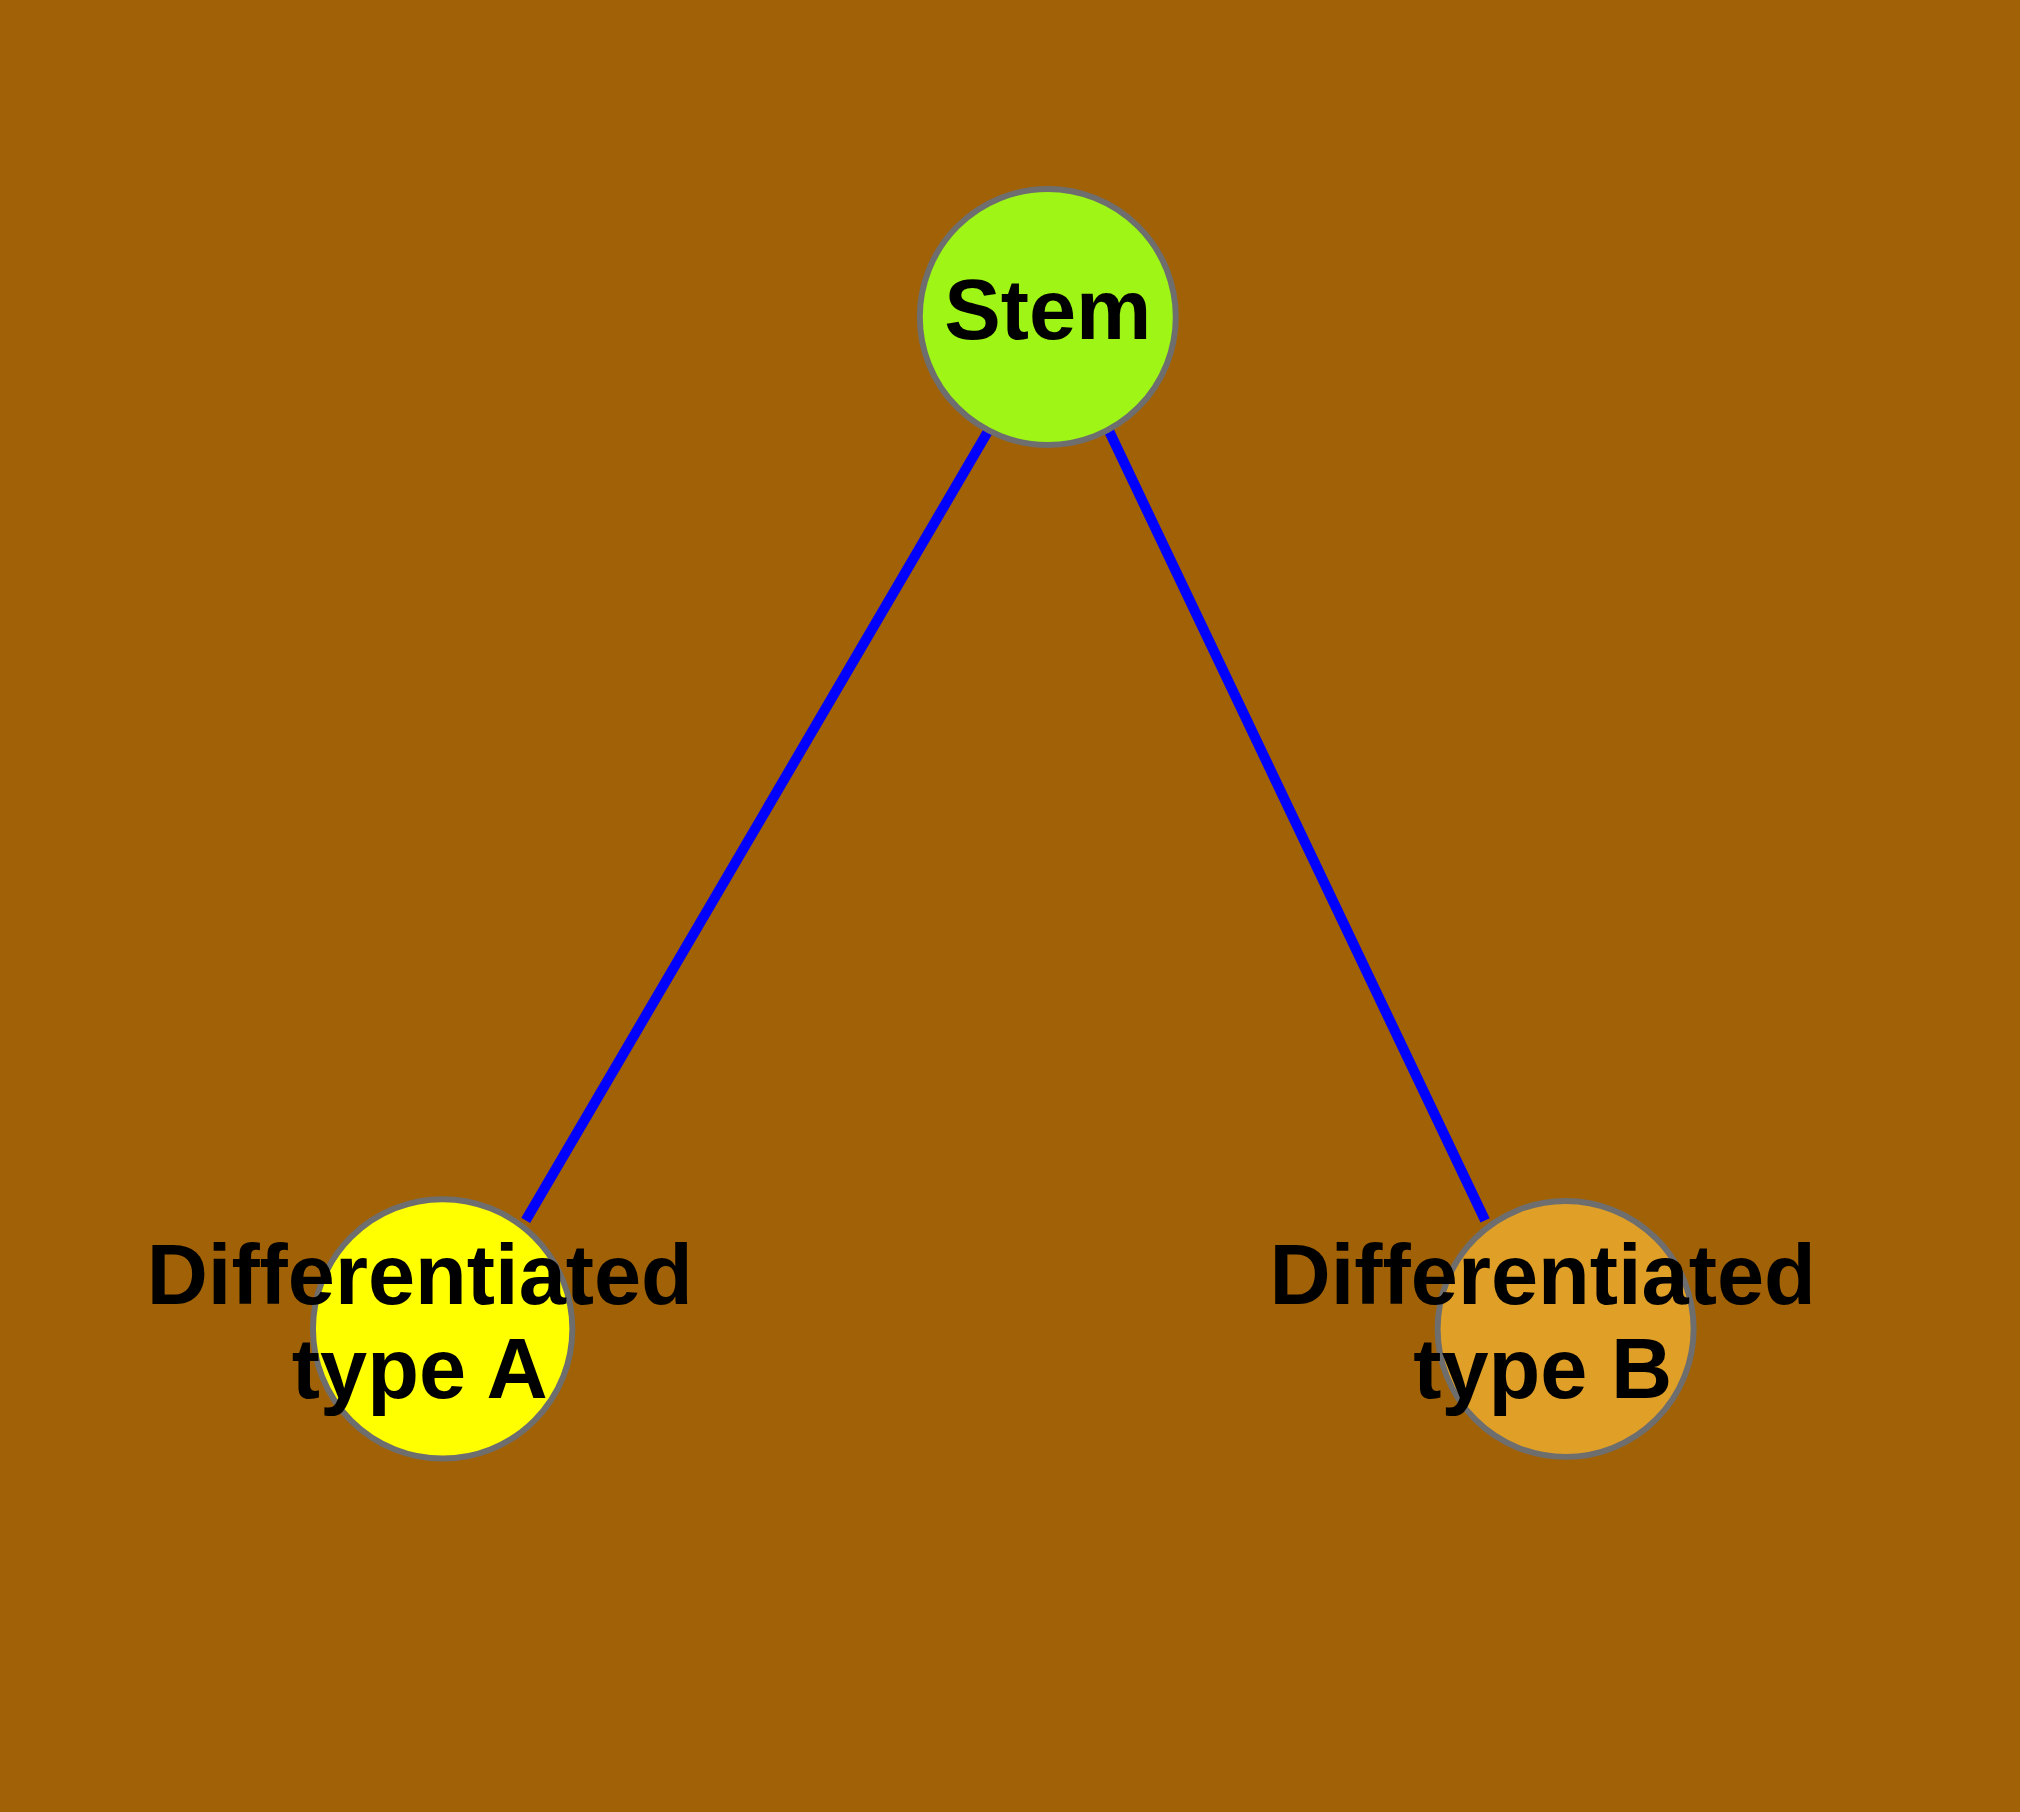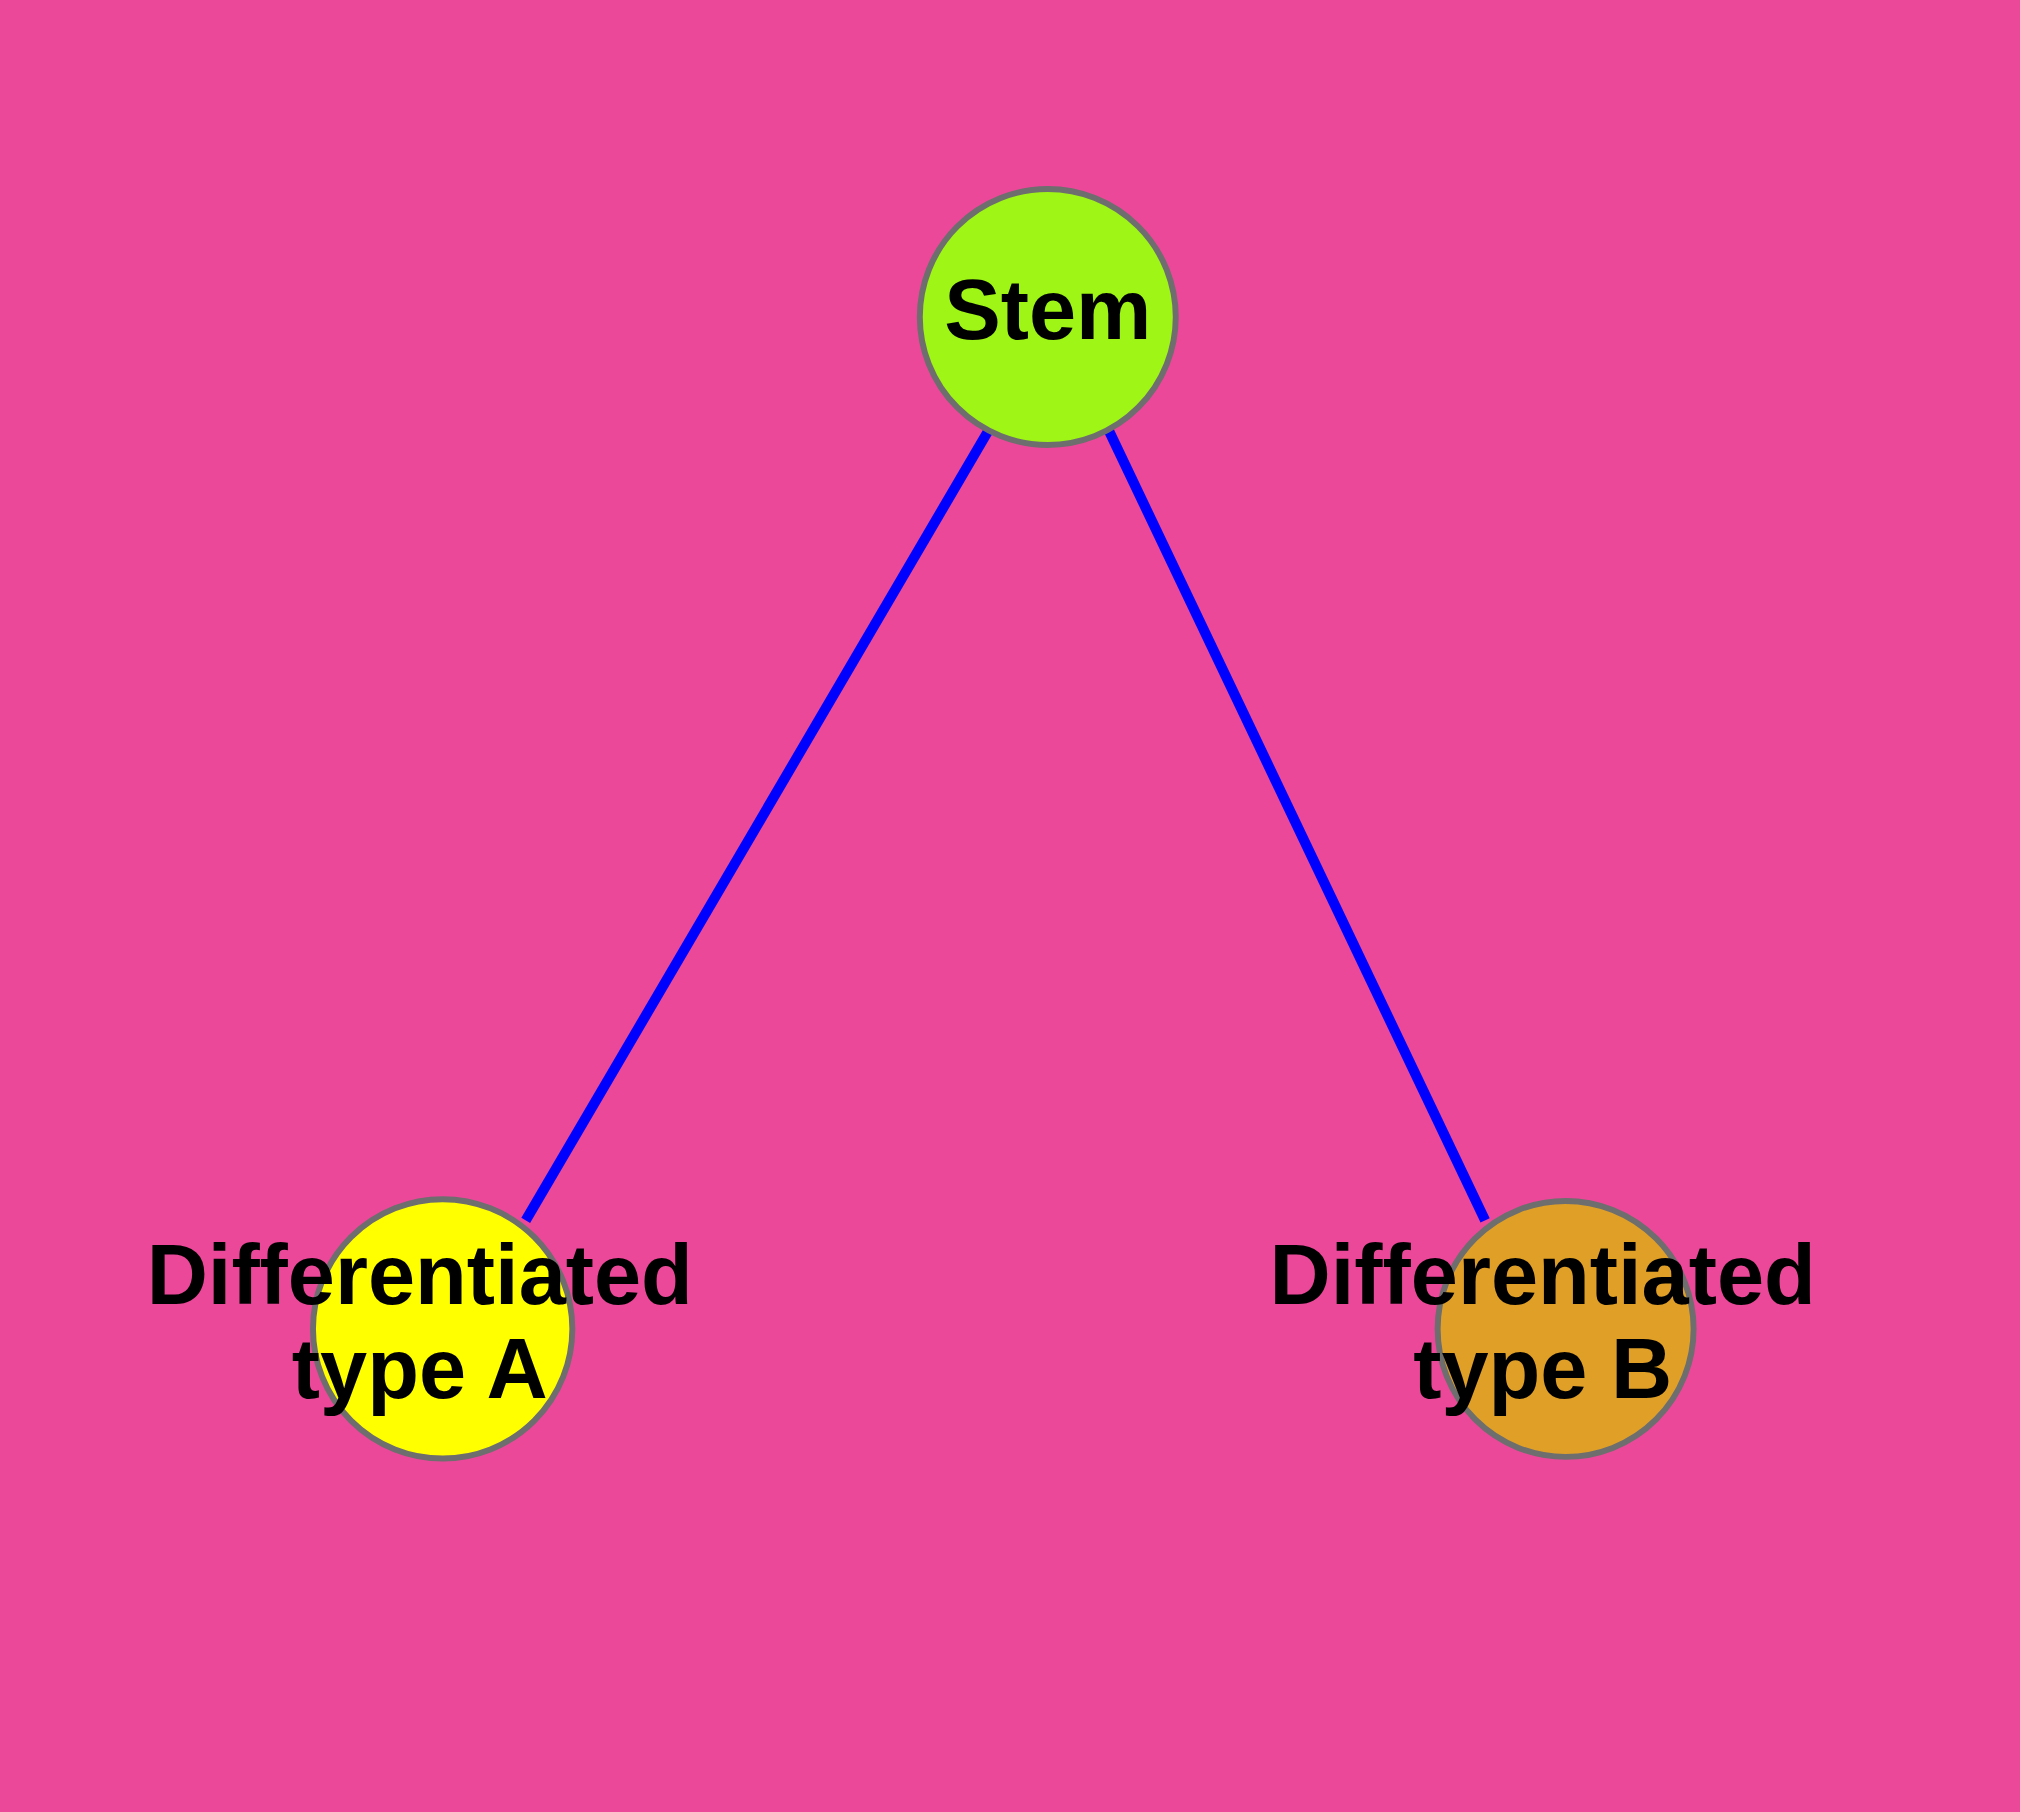--- a/index.html
+++ b/index.html
@@ -28,21 +28,21 @@
     font-weight: bold;
     fill: #000000;
     text-anchor: middle;
     dominant-baseline: middle;
     paint-order: normal;
   }
 </style>
 </head>
 <body>
 
-<div id="canvas" style="width: 2021px; height: 1812px; background: #ec4899; text-align: right;">
+<div id="canvas" style="width: 2021px; height: 1812px; background: #a16207; text-align: right;">
   <svg id="graph-svg" viewBox="0 0 2384 2138" xmlns="http://www.w3.org/2000/svg">
     <g id="edges-layer">
         <line x1="1166" y1="508" x2="620" y2="1440" stroke="#0000ff" stroke-width="12" stroke-linecap="butt"></line>
         <line x1="1308" y1="508" x2="1752" y2="1440" stroke="#0000ff" stroke-width="12" stroke-linecap="butt"></line>
       </g>
     <g id="nodes-layer">
         <circle cx="1236" cy="374" r="151" fill="#9eF516" stroke="#6e6e6e" stroke-width="7"></circle>
         <circle cx="522" cy="1568" r="153" fill="#ffff00" stroke="#6e6e6e" stroke-width="7"></circle>
         <circle cx="1847" cy="1568" r="151" fill="#e0a028" stroke="#6e6e6e" stroke-width="7"></circle>
       </g>

